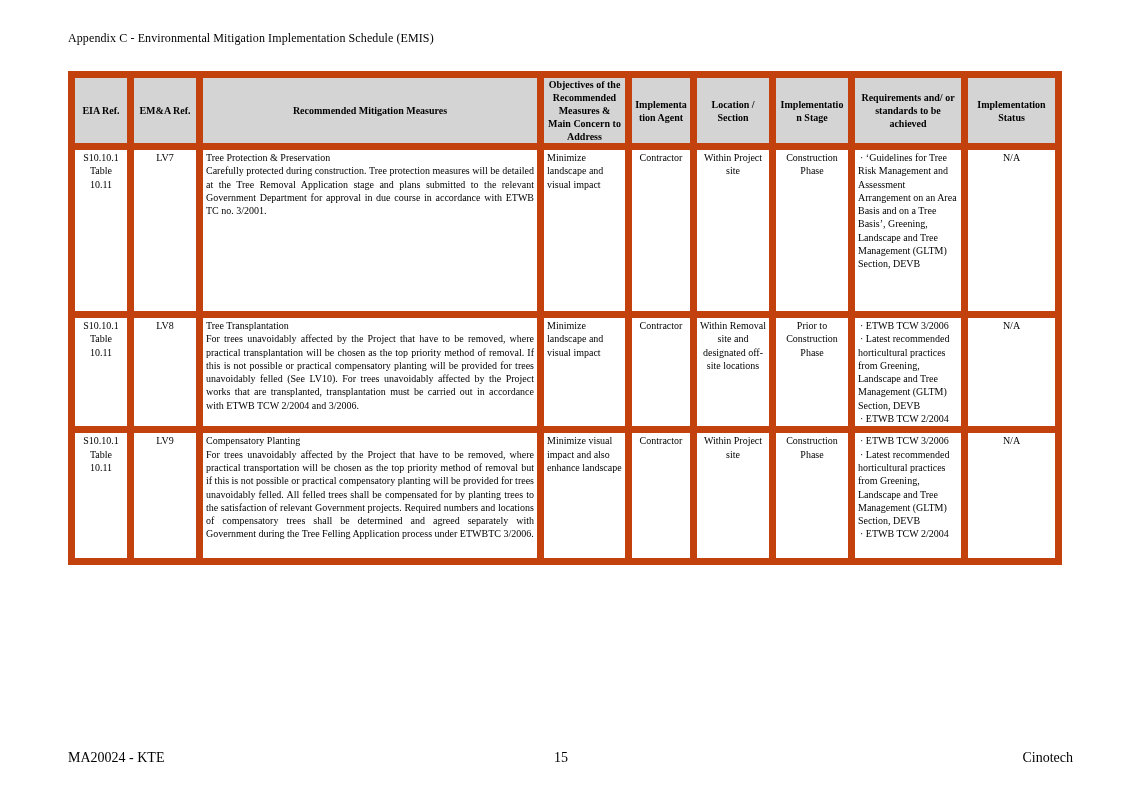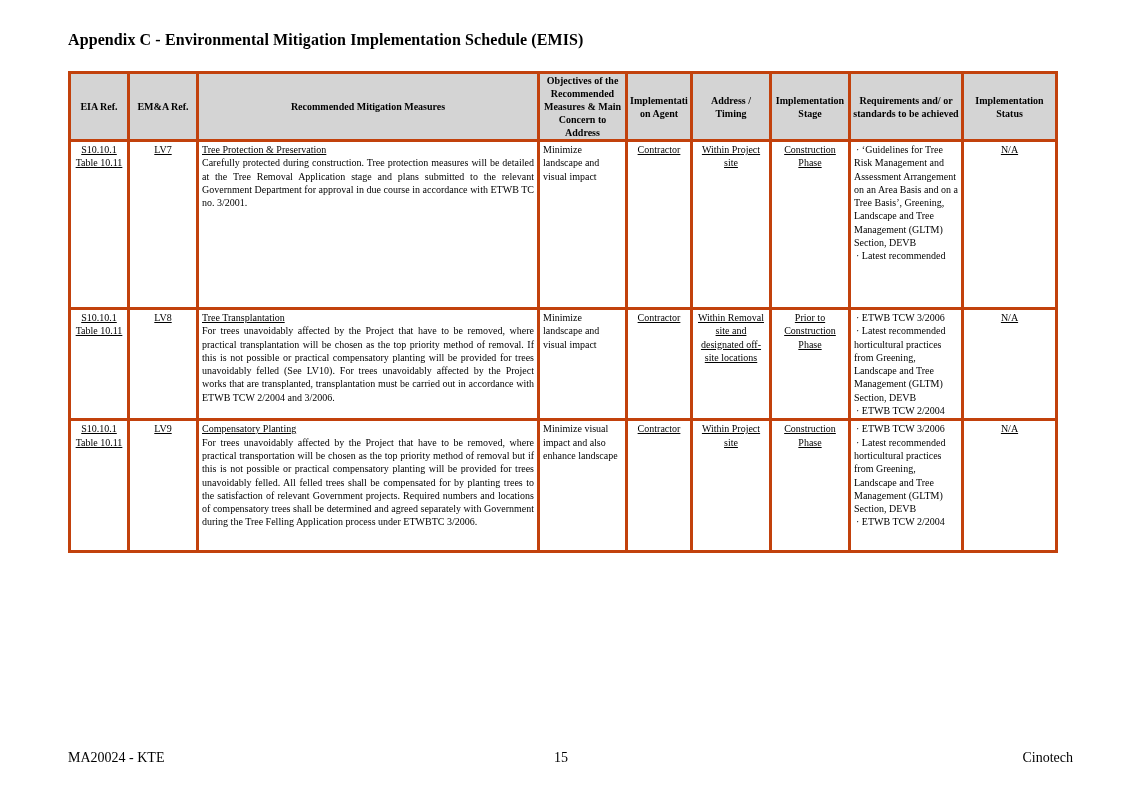--- a/index.html
+++ b/index.html
@@ -9,56 +9,55 @@
     background: #ffffff;
     color: #000000;
     font-family: "Liberation Serif", "DejaVu Serif", serif;
     font-size: 10px;
     overflow: hidden;
   }
   .doc-title {
     position: absolute;
     left: 68px;
     top: 31px;
-    font-size: 16px;
+    font-size: 12px;
     letter-spacing: 0.1px;
-    font-weight: bold;
   }
   table.emis {
     position: absolute;
     left: 68px;
     top: 71px;
     width: 987px;
     border-collapse: collapse;
     table-layout: fixed;
     font-size: 10px;
     line-height: 13.3px;
   }
   table.emis th, table.emis td {
-    border: 3px solid #c2410c;
+    border: 7px solid #c2410c;
     vertical-align: top;
     overflow: hidden;
     padding: 1px 3px;
   }
   table.emis thead th {
     height: 64px;
     background: #d4d4d4;
     font-weight: bold;
     text-align: center;
     vertical-align: middle;
     line-height: 13px;
     padding: 0 2px;
     overflow-wrap: break-word;
     word-break: break-word;
   }
   tr.r1 { height: 168px; }
   tr.r2 { height: 107px; }
   tr.r3 { height: 132px; }
-  .c-center { text-align: center; white-space: pre-line; text-decoration: underline; }
-  .m-title { text-decoration: underline; }
+  .c-center { text-align: center; white-space: pre-line; }
+  .m-title { }
   .m-body { text-align: justify; }
   .c-req .item { text-indent: 2px; }
   .clip-r1 { height: 121px; overflow: hidden; }
   .footer {
     position: absolute;
     left: 0; right: 0;
     top: 750px;
     height: 14px;
     font-size: 14px;
   }
@@ -83,21 +82,21 @@
       <col style="width:113px">
       <col style="width:94px">
   </colgroup>
   <thead>
     <tr>
       <th>EIA Ref.</th>
       <th>EM&amp;A Ref.</th>
       <th>Recommended Mitigation Measures</th>
       <th>Objectives of the Recommended Measures &amp; Main Concern to Address</th>
       <th>Implementation Agent</th>
-      <th>Address / Timing</th>
+      <th>Location / Section</th>
       <th>Implementation Stage</th>
       <th>Requirements and/ or standards to be achieved</th>
       <th>Implementation Status</th>
     </tr>
   </thead>
   <tbody>
     <tr class="r1">
       <td class="c-center">S10.10.1
 Table 10.11</td>
       <td class="c-center">LV7</td>

